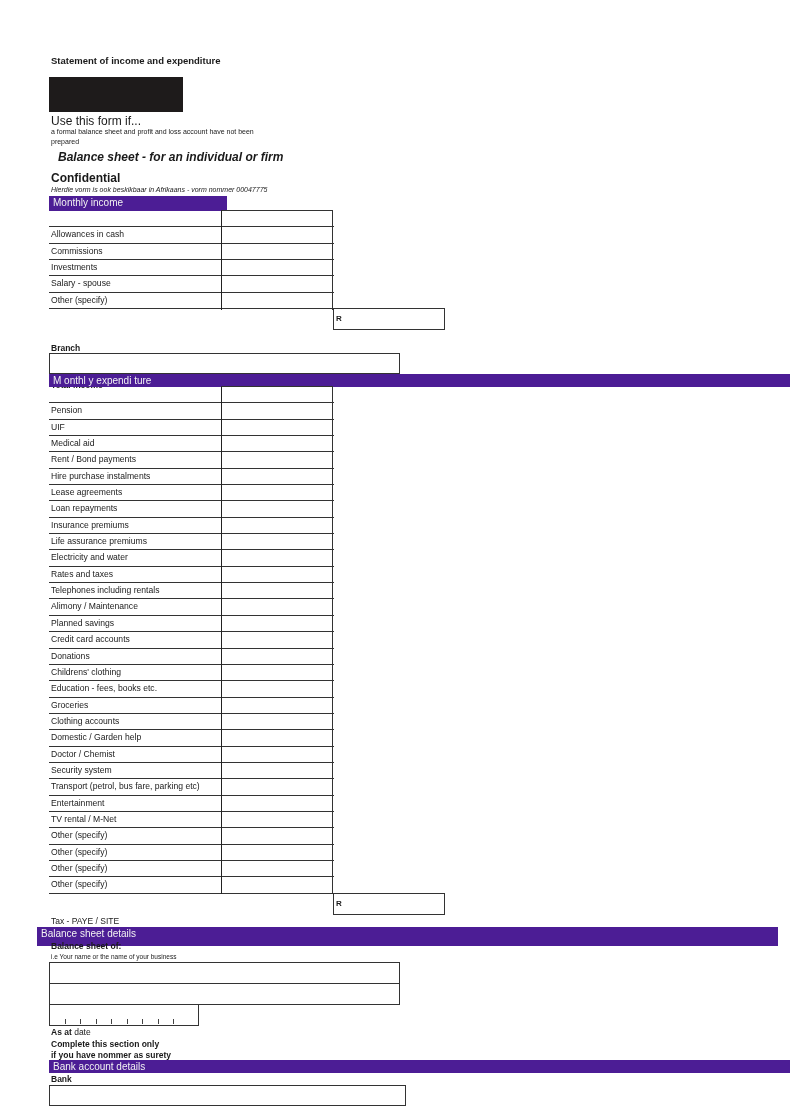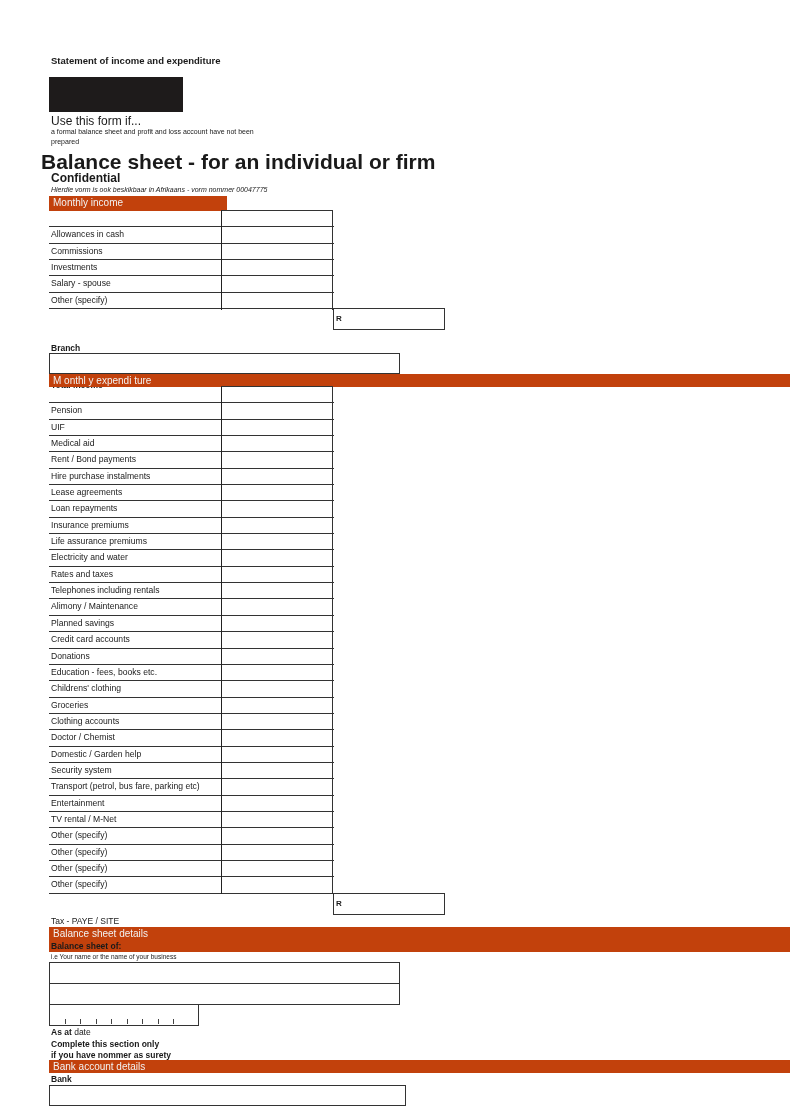--- a/index.html
+++ b/index.html
@@ -1,41 +1,41 @@
 <!DOCTYPE html>
 <html><head>
 <meta charset="utf-8">
 <style>
   html, body { margin:0; padding:0; background:#ffffff; }
   body { width:790px; height:1108px; position:relative; overflow:hidden;
          font-family:"Liberation Sans", sans-serif; color:#1a1a1a; }
   .abs { position:absolute; }
   .t-bold { font-weight:bold; }
   .redact { background:#1e1b1b; }
-  .bar { background:#c2410c; color:#f2f2f2; font-size:10px; line-height:14px; padding-left:4px; box-sizing:border-box; }
+  .bar { background:#4c1d95; color:#f2f2f2; font-size:10px; line-height:14px; padding-left:4px; box-sizing:border-box; }
   .table { position:absolute; left:49px; width:285px; }
   .row { position:relative; height:16.35px; border-bottom:1.5px solid #333; box-sizing:border-box; }
   .row .lbl { position:absolute; left:2px; top:2px; font-size:8.6px; line-height:11px; white-space:nowrap; }
   .row .val { position:absolute; left:172px; top:-1px; bottom:-1.5px; width:112px; border-left:1.5px solid #222; border-right:1.5px solid #333; border-top:1.5px solid #333; box-sizing:border-box; }
   .row .val.notop { border-top:none; }
   .totbox { position:absolute; border:1.5px solid #333; box-sizing:border-box; background:#fff; }
   .totbox span { position:absolute; left:2px; top:5px; font-size:8px; font-weight:bold; }
   .field { position:absolute; border:1.5px solid #333; box-sizing:border-box; background:#fff; }
   .tick { position:absolute; bottom:1px; width:1px; height:5px; background:#444; }
 </style>
 </head>
 <body>
 
 <div class="abs t-bold" style="left:51px;top:55px;font-size:9.5px;">Statement of income and expenditure</div>
 <div class="abs" style="left:51px;top:76px;font-size:8.5px;">Salary - self</div>
 <div class="abs redact" style="left:49px;top:77px;width:134px;height:35px;"></div>
 <div class="abs" style="left:51px;top:114px;font-size:12px;">Use this form if...</div>
 <div class="abs" style="left:51px;top:128px;font-size:7px;">a formal balance sheet and profit and loss account have not been</div>
 <div class="abs" style="left:51px;top:138px;font-size:7px;">prepared</div>
-<div class="abs t-bold" style="left:41px;top:150px;font-size:21px;">Balance sheet - for an individual or firm</div>
+<div class="abs t-bold" style="left:58px;top:150px;font-size:12px;font-style:italic;">Balance sheet - for an individual or firm</div>
 <div class="abs t-bold" style="left:51px;top:171px;font-size:12px;">Confidential</div>
 <div class="abs" style="left:51px;top:186px;font-size:7px;font-style:italic;">Hierdie vorm is ook beskikbaar in Afrikaans - vorm nommer 00047775</div>
 
 <div class="abs bar" style="left:49px;top:196px;width:178px;height:15px;">
   <span>Monthly income</span>
 </div>
 <div class="table" style="top:211px;">
   <div class="row" style="border-bottom:1.5px solid #333;">
       <span class="lbl"></span>
       <div class="val"></div>
@@ -134,41 +134,41 @@
     </div>
     <div class="row">
       <span class="lbl">Credit card accounts</span>
       <div class="val notop"></div>
     </div>
     <div class="row">
       <span class="lbl">Donations</span>
       <div class="val notop"></div>
     </div>
     <div class="row">
+      <span class="lbl">Childrens' clothing</span>
+      <div class="val notop"></div>
+    </div>
+    <div class="row">
       <span class="lbl">Education - fees, books etc.</span>
       <div class="val notop"></div>
     </div>
     <div class="row">
-      <span class="lbl">Childrens' clothing</span>
-      <div class="val notop"></div>
-    </div>
-    <div class="row">
       <span class="lbl">Groceries</span>
       <div class="val notop"></div>
     </div>
     <div class="row">
       <span class="lbl">Clothing accounts</span>
       <div class="val notop"></div>
     </div>
     <div class="row">
+      <span class="lbl">Domestic / Garden help</span>
+      <div class="val notop"></div>
+    </div>
+    <div class="row">
       <span class="lbl">Doctor / Chemist</span>
-      <div class="val notop"></div>
-    </div>
-    <div class="row">
-      <span class="lbl">Domestic / Garden help</span>
       <div class="val notop"></div>
     </div>
     <div class="row">
       <span class="lbl">Security system</span>
       <div class="val notop"></div>
     </div>
     <div class="row">
       <span class="lbl">Transport (petrol, bus fare, parking etc)</span>
       <div class="val notop"></div>
     </div>
@@ -195,21 +195,21 @@
     <div class="row">
       <span class="lbl">Other (specify)</span>
       <div class="val notop"></div>
     </div>
   </div>
 <div class="totbox" style="left:333px;top:893px;width:112px;height:22px;">
     <span>R</span>
   </div>
 <div class="abs" style="left:51px;top:916px;font-size:8.5px;">Tax - PAYE / SITE</div>
 
-<div class="abs bar" style="left:49px;top:927px;width:741px;height:25px;line-height:13px;">
+<div class="abs bar" style="left:37px;top:927px;width:741px;height:19px;line-height:13px;">
   <span>Balance sheet details</span>
 </div>
 <div class="abs t-bold" style="left:51px;top:941px;font-size:8.5px;">Balance  sheet  of:</div>
 <div class="abs" style="left:51px;top:953px;font-size:6.5px;">i.e Your name or the name of your business</div>
 <div class="field" style="left:49px;top:962px;width:351px;height:22px;"></div>
 <div class="field" style="left:49px;top:983px;width:351px;height:22px;"></div>
 <div class="field" style="left:49px;top:1004px;width:150px;height:22px;">
   <div class="tick" style="left:15px;"></div>
   <div class="tick" style="left:30px;"></div>
   <div class="tick" style="left:46px;"></div>

